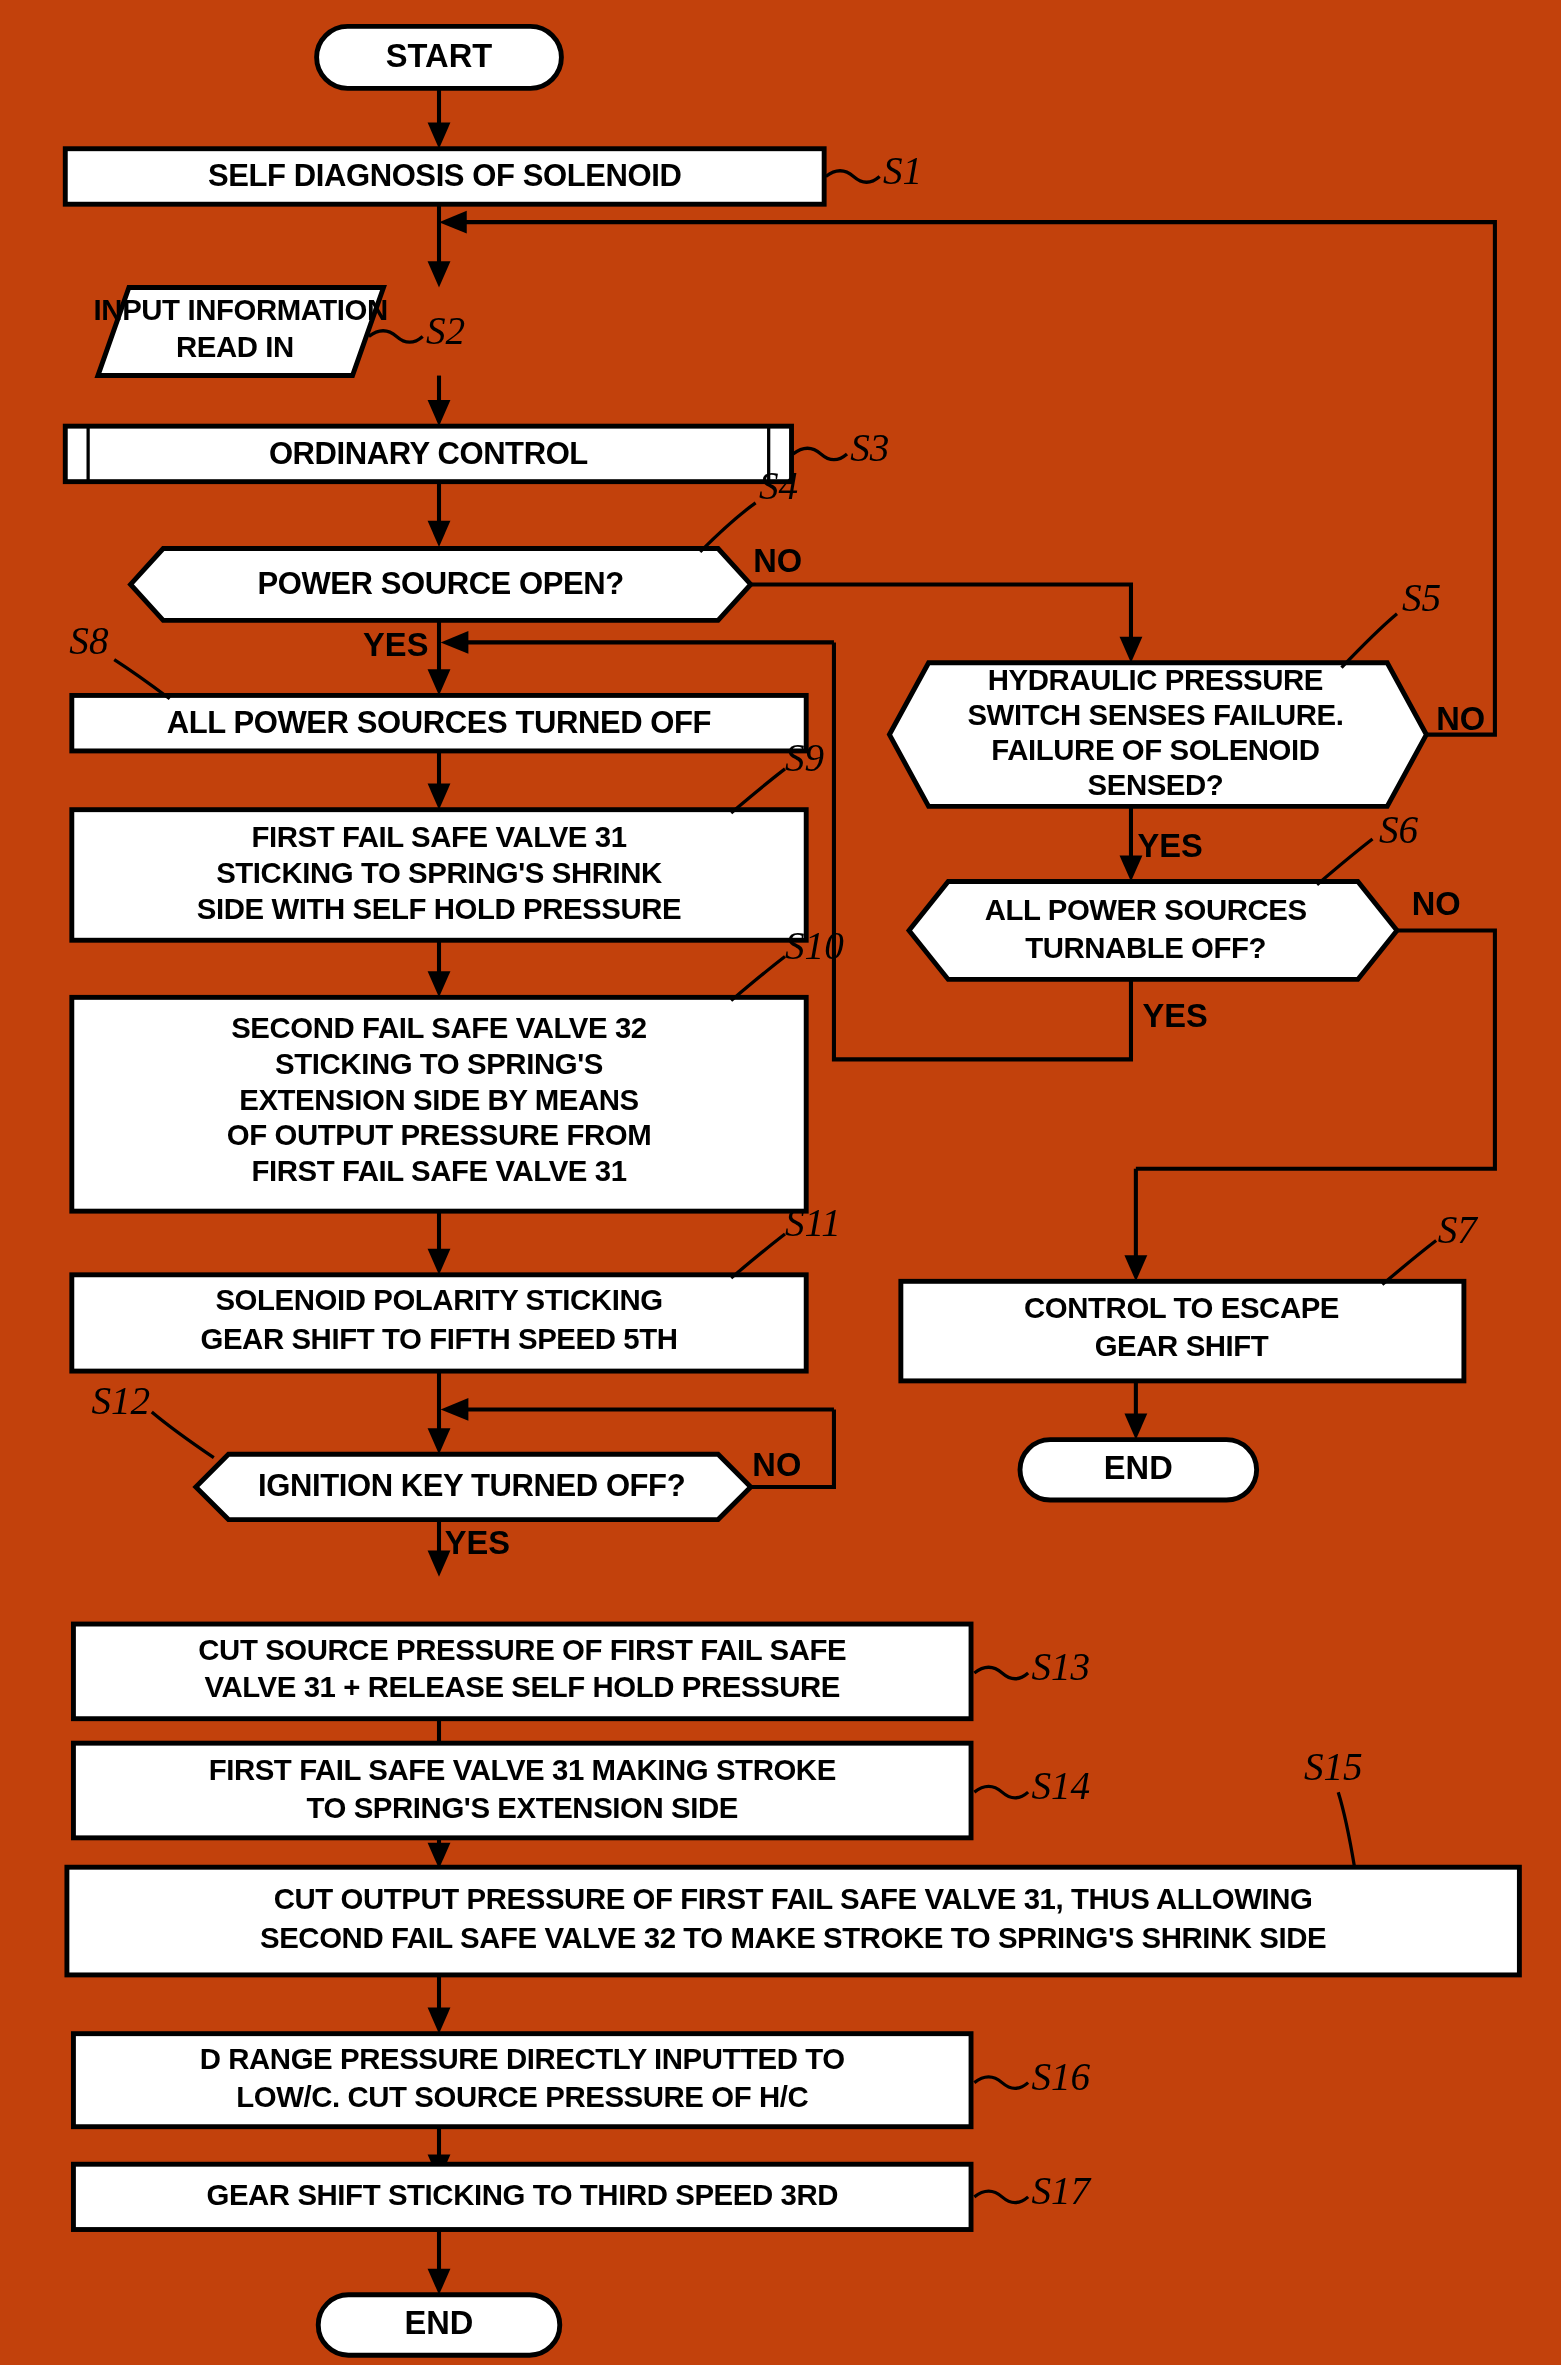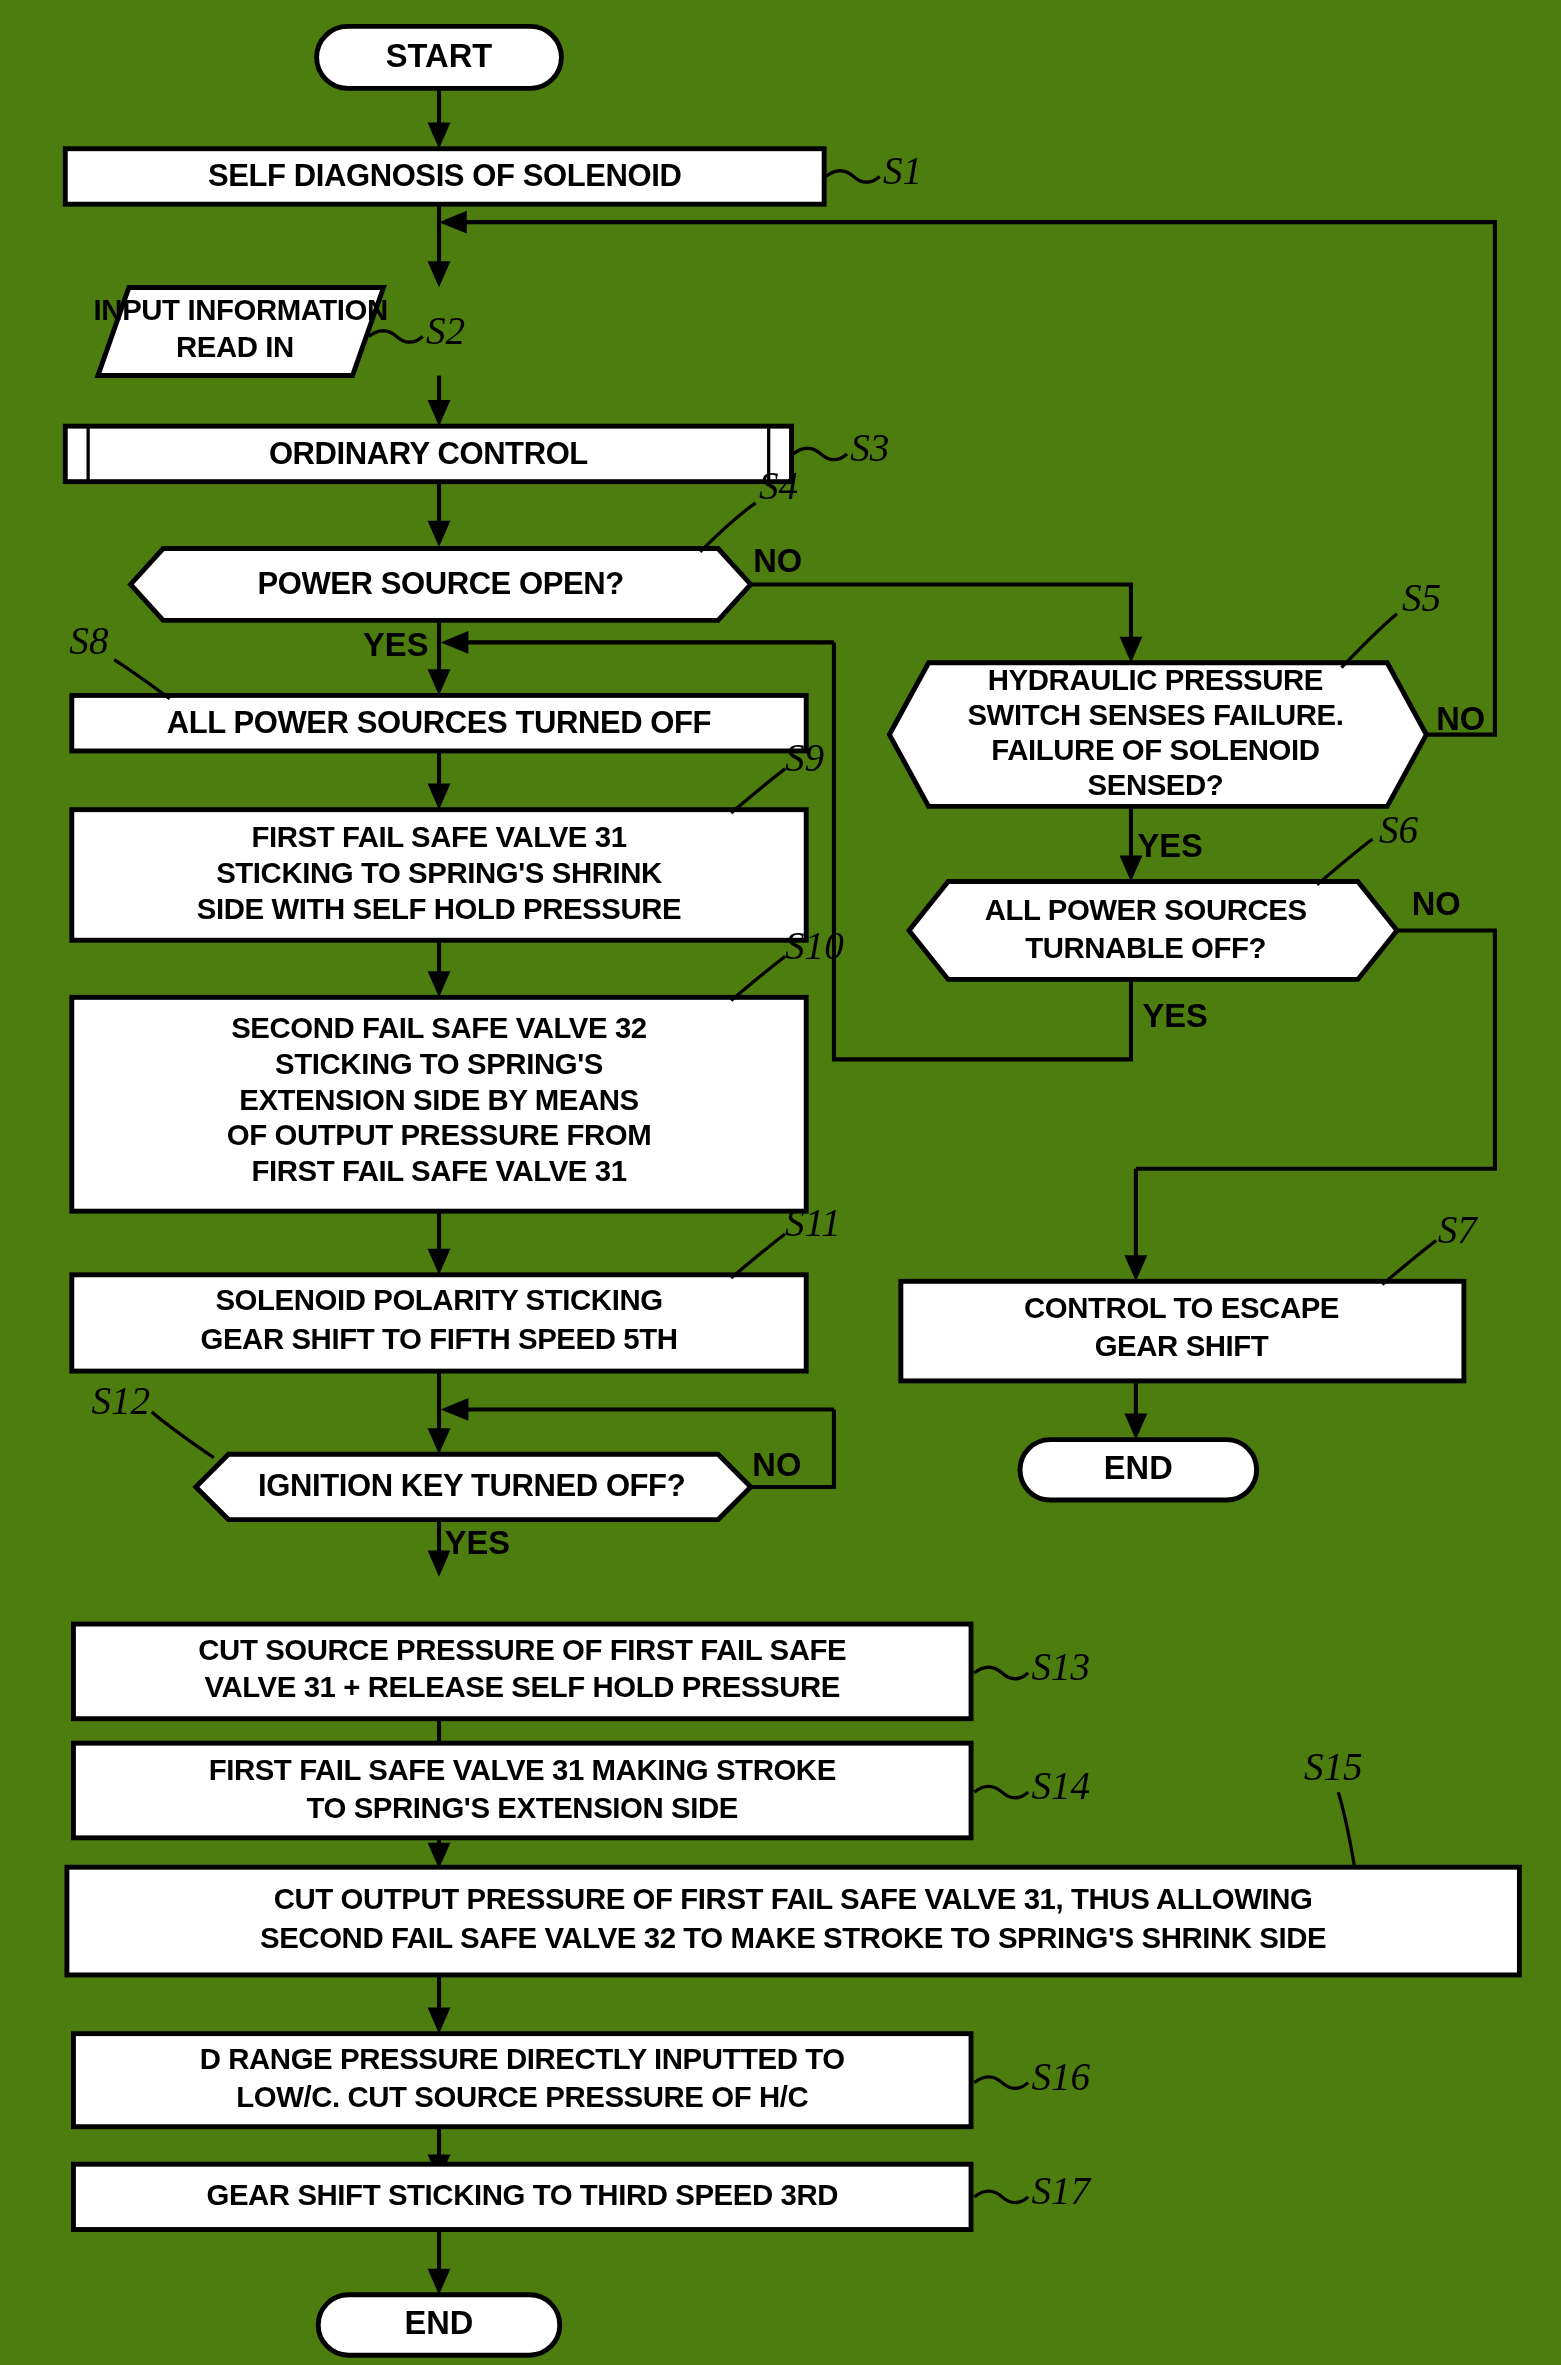--- a/index.html
+++ b/index.html
@@ -5,21 +5,21 @@
 <style>
   html, body {
     margin: 0;
     padding: 0;
     background: #ffffff;
   }
   #figure-root {
     position: relative;
     width: 1561px;
     height: 2366px;
-    background: #4d7c0f;
+    background: #c2410c;
     font-family: "Liberation Sans", sans-serif;
   }
   svg#flow {
     display: block;
     width: 1561px;
     height: 2366px;
   }
   .shape {
     fill: #ffffff;
     stroke: #000000;

